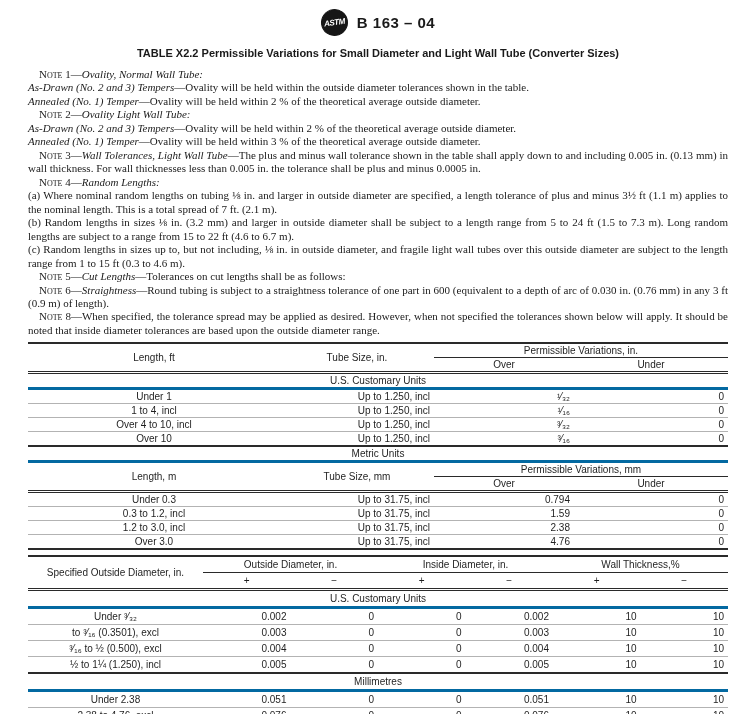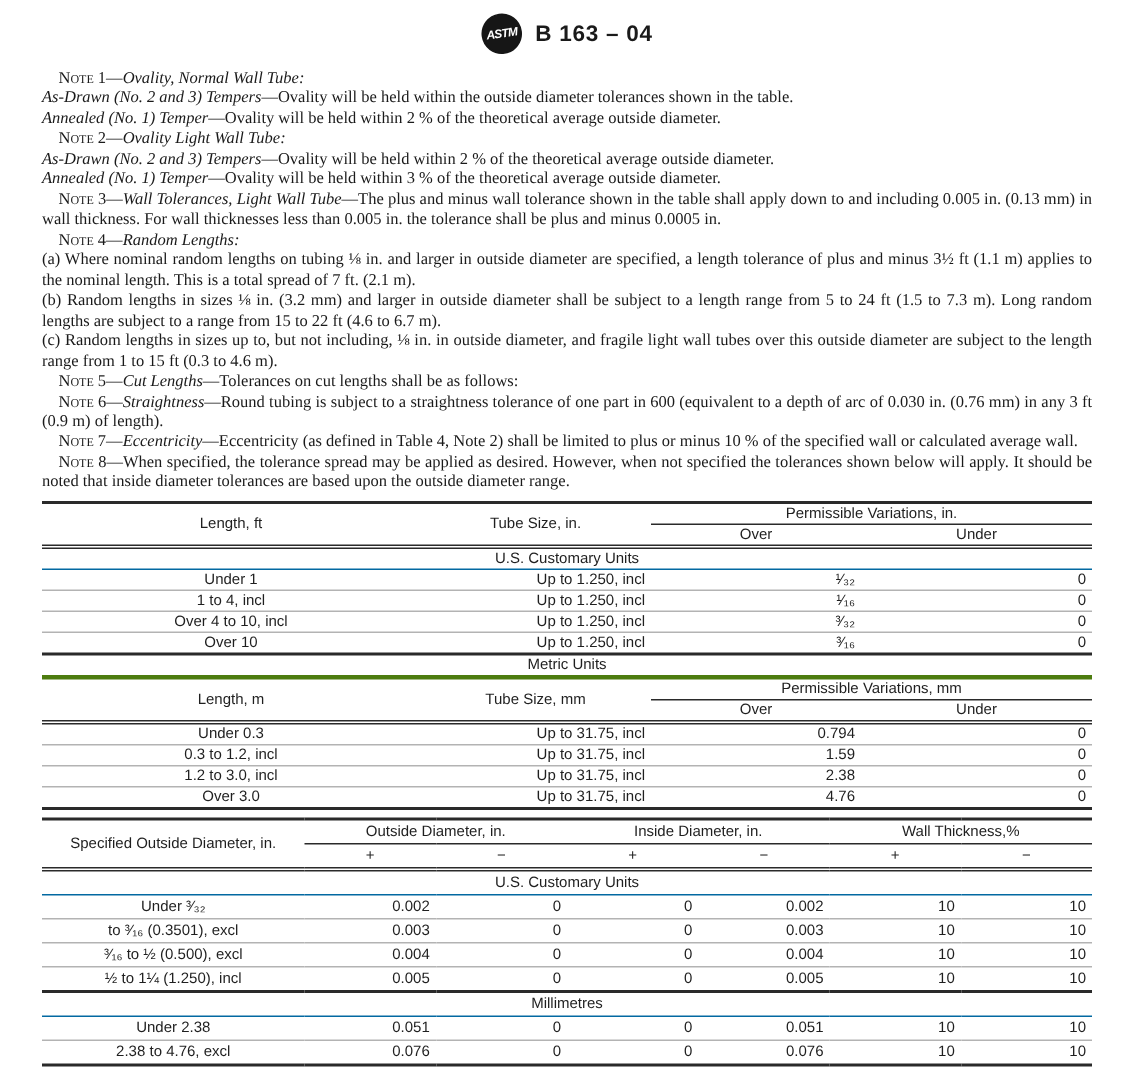--- a/index.html
+++ b/index.html
@@ -45,52 +45,52 @@
     border-top:2px solid #2a2a2a; border-bottom:2px solid #2a2a2a;
     table-layout:fixed;
   }
   .dtable td { padding:1px 4px; height:11px; vertical-align:middle; }
   .hc { text-align:center; }
   .tl { text-align:center; }
   .tc { text-align:right; }
   .spanh { border-bottom:1px solid #2a2a2a; }
   thead, tbody.hdr { border-bottom:3px double #2a2a2a; }
   tbody.hdr { border-top:3px solid #4d7c0f; }
-  tr.srow { border-bottom:1px solid #0369a1;margin-top:26px; }
+  tr.srow { border-bottom:3px solid #0369a1;margin-top:26px; }
   tr.srow td { text-align:center; }
   tbody.rows tr { border-bottom:1px solid #b3b3b3; }
   tbody.rows tr:last-child { border-bottom:2px solid #2a2a2a; }
   .t2 td { height:13px; }
 </style>
 </head>
 <body>
 
 <div class="page">
 
   <div class="doc-header">
     <span class="logo">ASTM</span>
     <span class="doc-code">B 163 – 04</span>
   </div>
 
+  <div class="table-title">TABLE X2.2  Permissible Variations for Small Diameter and Light Wall Tube (Converter Sizes)</div>
 
   <div class="notes">
       <p class="note-line indent"><span class="sc">Note 1—</span><span class="it">Ovality, Normal Wall Tube:</span></p>
       <p class="note-line"><span class="it">As-Drawn (No. 2 and 3) Tempers</span><span>—Ovality will be held within the outside diameter tolerances shown in the table.</span></p>
       <p class="note-line"><span class="it">Annealed (No. 1) Temper</span><span>—Ovality will be held within 2 % of the theoretical average outside diameter.</span></p>
       <p class="note-line indent"><span class="sc">Note 2—</span><span class="it">Ovality Light Wall Tube:</span></p>
       <p class="note-line"><span class="it">As-Drawn (No. 2 and 3) Tempers</span><span>—Ovality will be held within 2 % of the theoretical average outside diameter.</span></p>
       <p class="note-line"><span class="it">Annealed (No. 1) Temper</span><span>—Ovality will be held within 3 % of the theoretical average outside diameter.</span></p>
       <p class="note-line indent"><span class="sc">Note 3—</span><span class="it">Wall Tolerances, Light Wall Tube</span><span>—The plus and minus wall tolerance shown in the table shall apply down to and including 0.005 in. (0.13 mm) in wall thickness. For wall thicknesses less than 0.005 in. the tolerance shall be plus and minus 0.0005 in.</span></p>
       <p class="note-line indent"><span class="sc">Note 4—</span><span class="it">Random Lengths:</span></p>
       <p class="note-line"><span>(a)  Where nominal random lengths on tubing ⅛ in. and larger in outside diameter are specified, a length tolerance of plus and minus 3½ ft (1.1 m) applies to the nominal length. This is a total spread of 7 ft. (2.1 m).</span></p>
       <p class="note-line"><span>(b)  Random lengths in sizes ⅛ in. (3.2 mm) and larger in outside diameter shall be subject to a length range from 5 to 24 ft (1.5 to 7.3 m). Long random lengths are subject to a range from 15 to 22 ft (4.6 to 6.7 m).</span></p>
       <p class="note-line"><span>(c)  Random lengths in sizes up to, but not including, ⅛ in. in outside diameter, and fragile light wall tubes over this outside diameter are subject to the length range from 1 to 15 ft (0.3 to 4.6 m).</span></p>
       <p class="note-line indent"><span class="sc">Note 5—</span><span class="it">Cut Lengths</span><span>—Tolerances on cut lengths shall be as follows:</span></p>
       <p class="note-line indent"><span class="sc">Note 6—</span><span class="it">Straightness</span><span>—Round tubing is subject to a straightness tolerance of one part in 600 (equivalent to a depth of arc of 0.030 in. (0.76 mm) in any 3 ft (0.9 m) of length).</span></p>
-      <p class="note-line indent"><span class="sc">Note 7—</span><span class="it">Eccentricity</span><span>—Eccentricity (as defined in Table 4, Note 2) shall be limited to plus or minus 10 % of the specified wall or calculated average wall.</span></p>
       <p class="note-line indent"><span class="sc">Note 8—</span><span>When specified, the tolerance spread may be applied as desired. However, when not specified the tolerances shown below will apply. It should be noted that inside diameter tolerances are based upon the outside diameter range.</span></p>
     </div>
 
   <table class="dtable t1">
     <colgroup>
       <col style="width:36%">
         <col style="width:22%">
         <col style="width:20%">
         <col style="width:22%">
     </colgroup>

